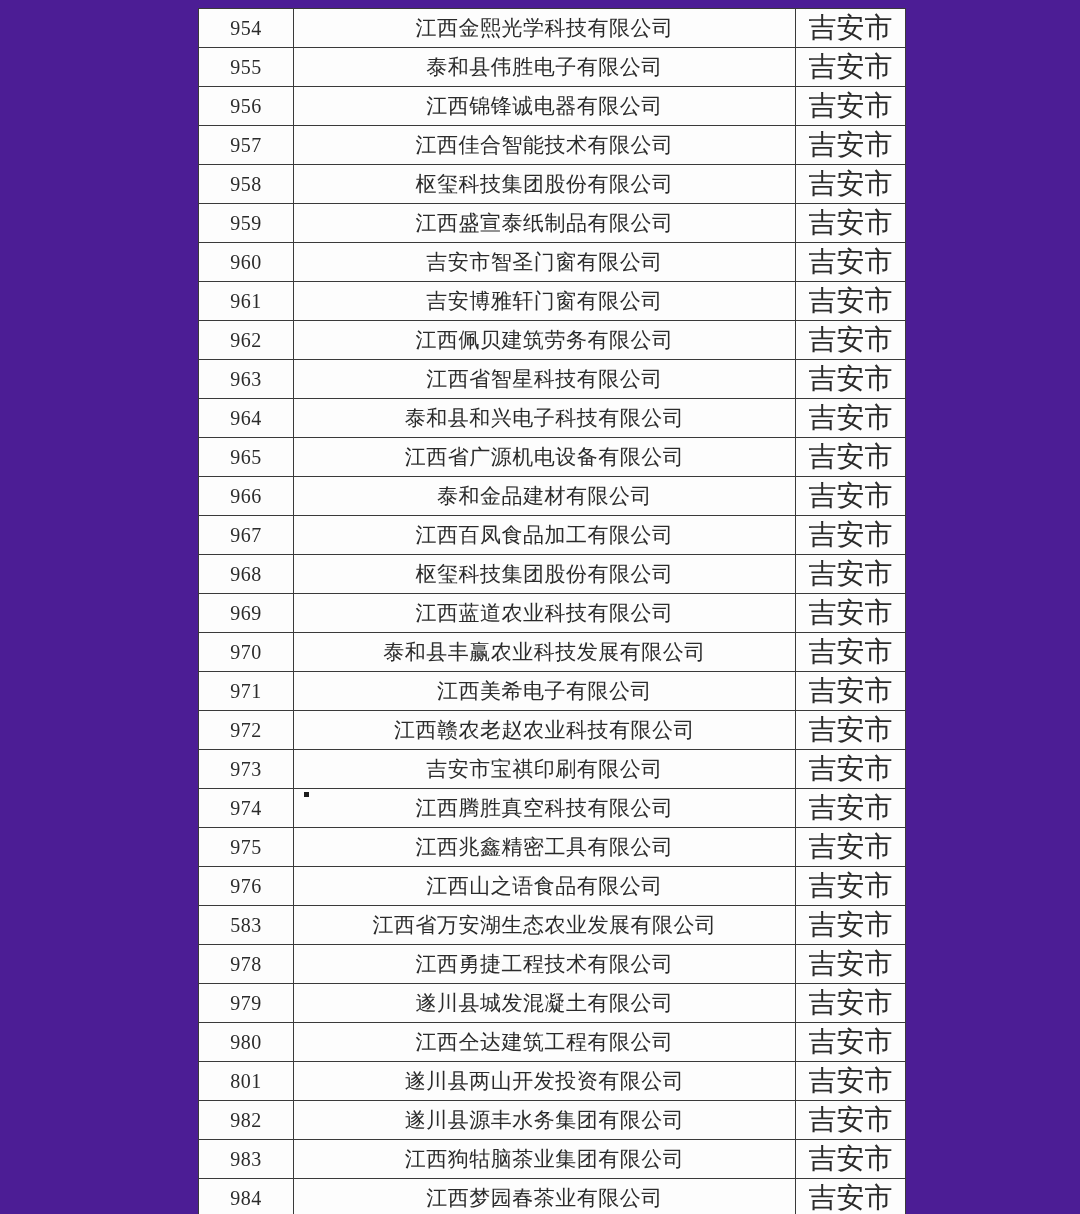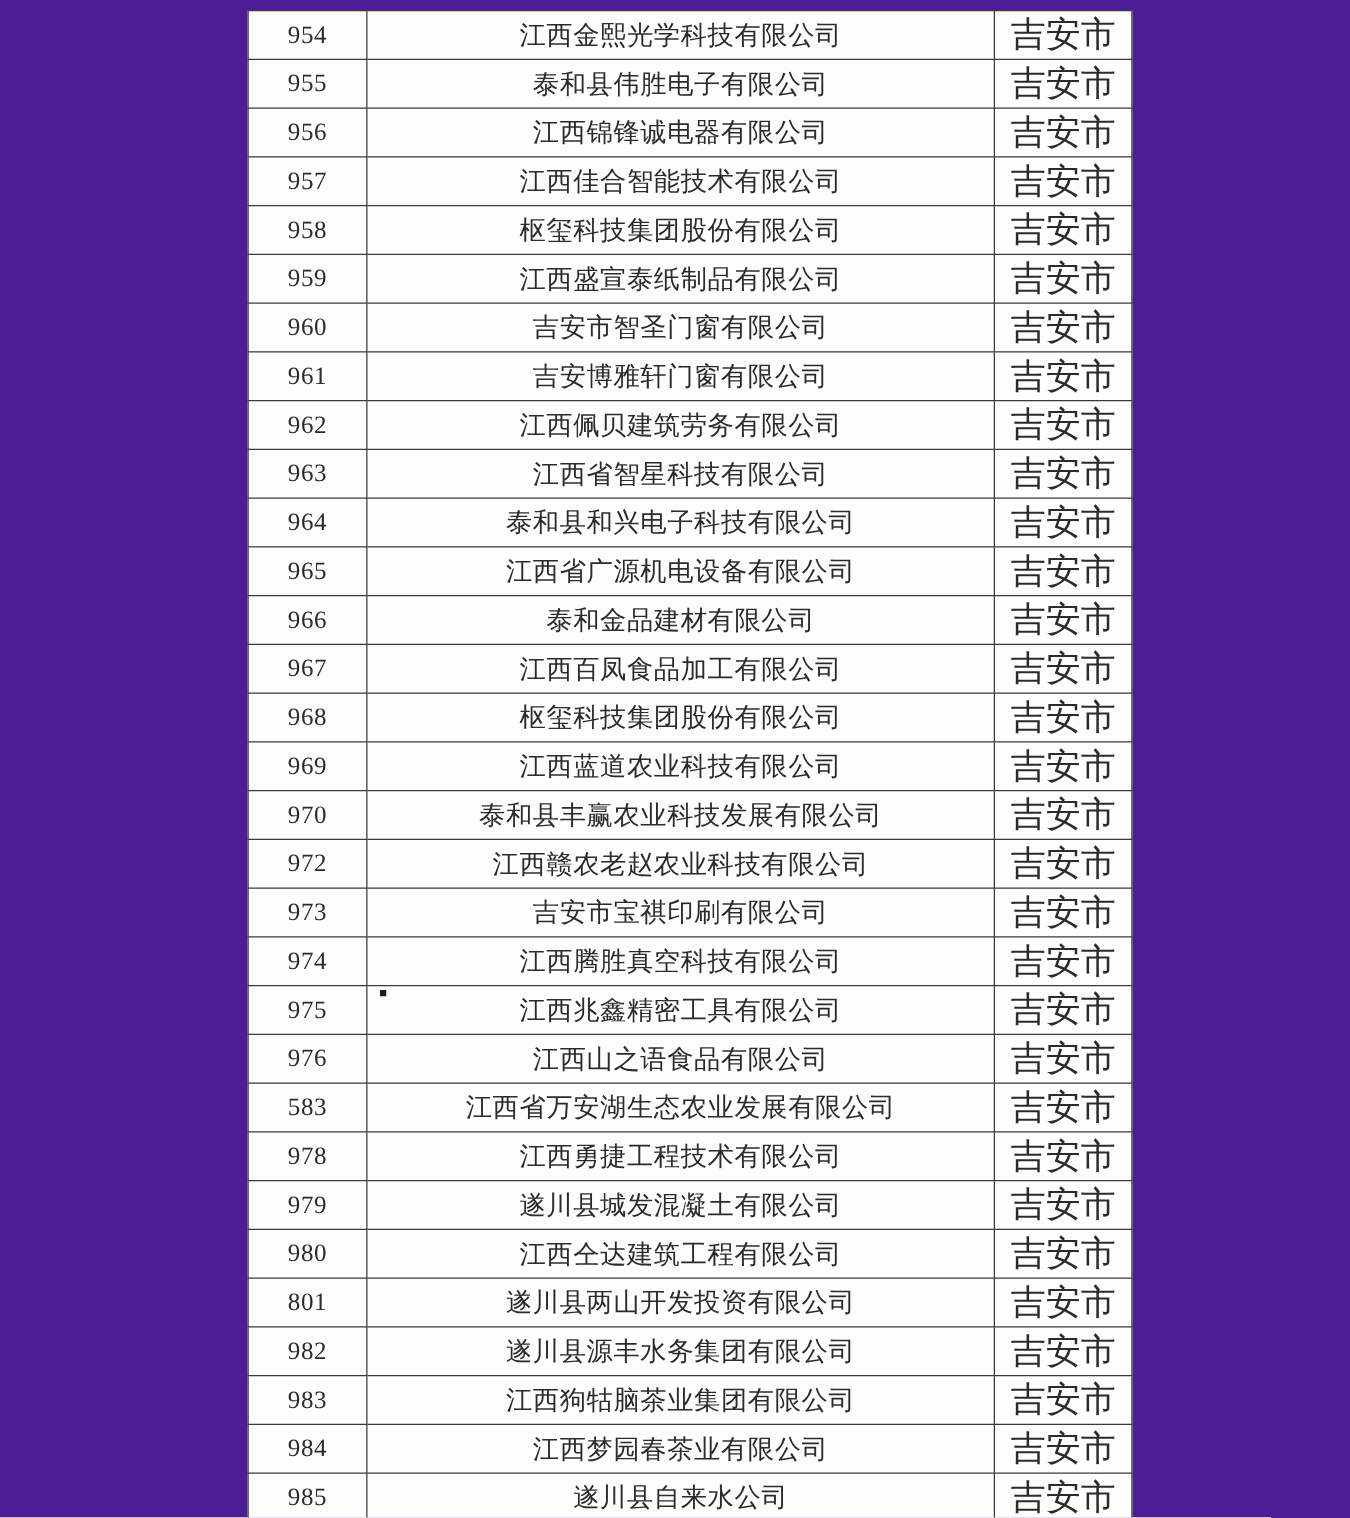--- a/index.html
+++ b/index.html
@@ -148,20 +148,25 @@
     <td class="col-index">969</td>
     <td class="col-company">江西蓝道农业科技有限公司</td>
     <td class="col-city">吉安市</td>
   </tr>
         <tr>
     <td class="col-index">970</td>
     <td class="col-company">泰和县丰赢农业科技发展有限公司</td>
     <td class="col-city">吉安市</td>
   </tr>
         <tr>
+    <td class="col-index">971</td>
+    <td class="col-company">江西美希电子有限公司</td>
+    <td class="col-city">吉安市</td>
+  </tr>
+        <tr>
     <td class="col-index">972</td>
     <td class="col-company">江西赣农老赵农业科技有限公司</td>
     <td class="col-city">吉安市</td>
   </tr>
         <tr>
     <td class="col-index">973</td>
     <td class="col-company">吉安市宝祺印刷有限公司</td>
     <td class="col-city">吉安市</td>
   </tr>
         <tr>

